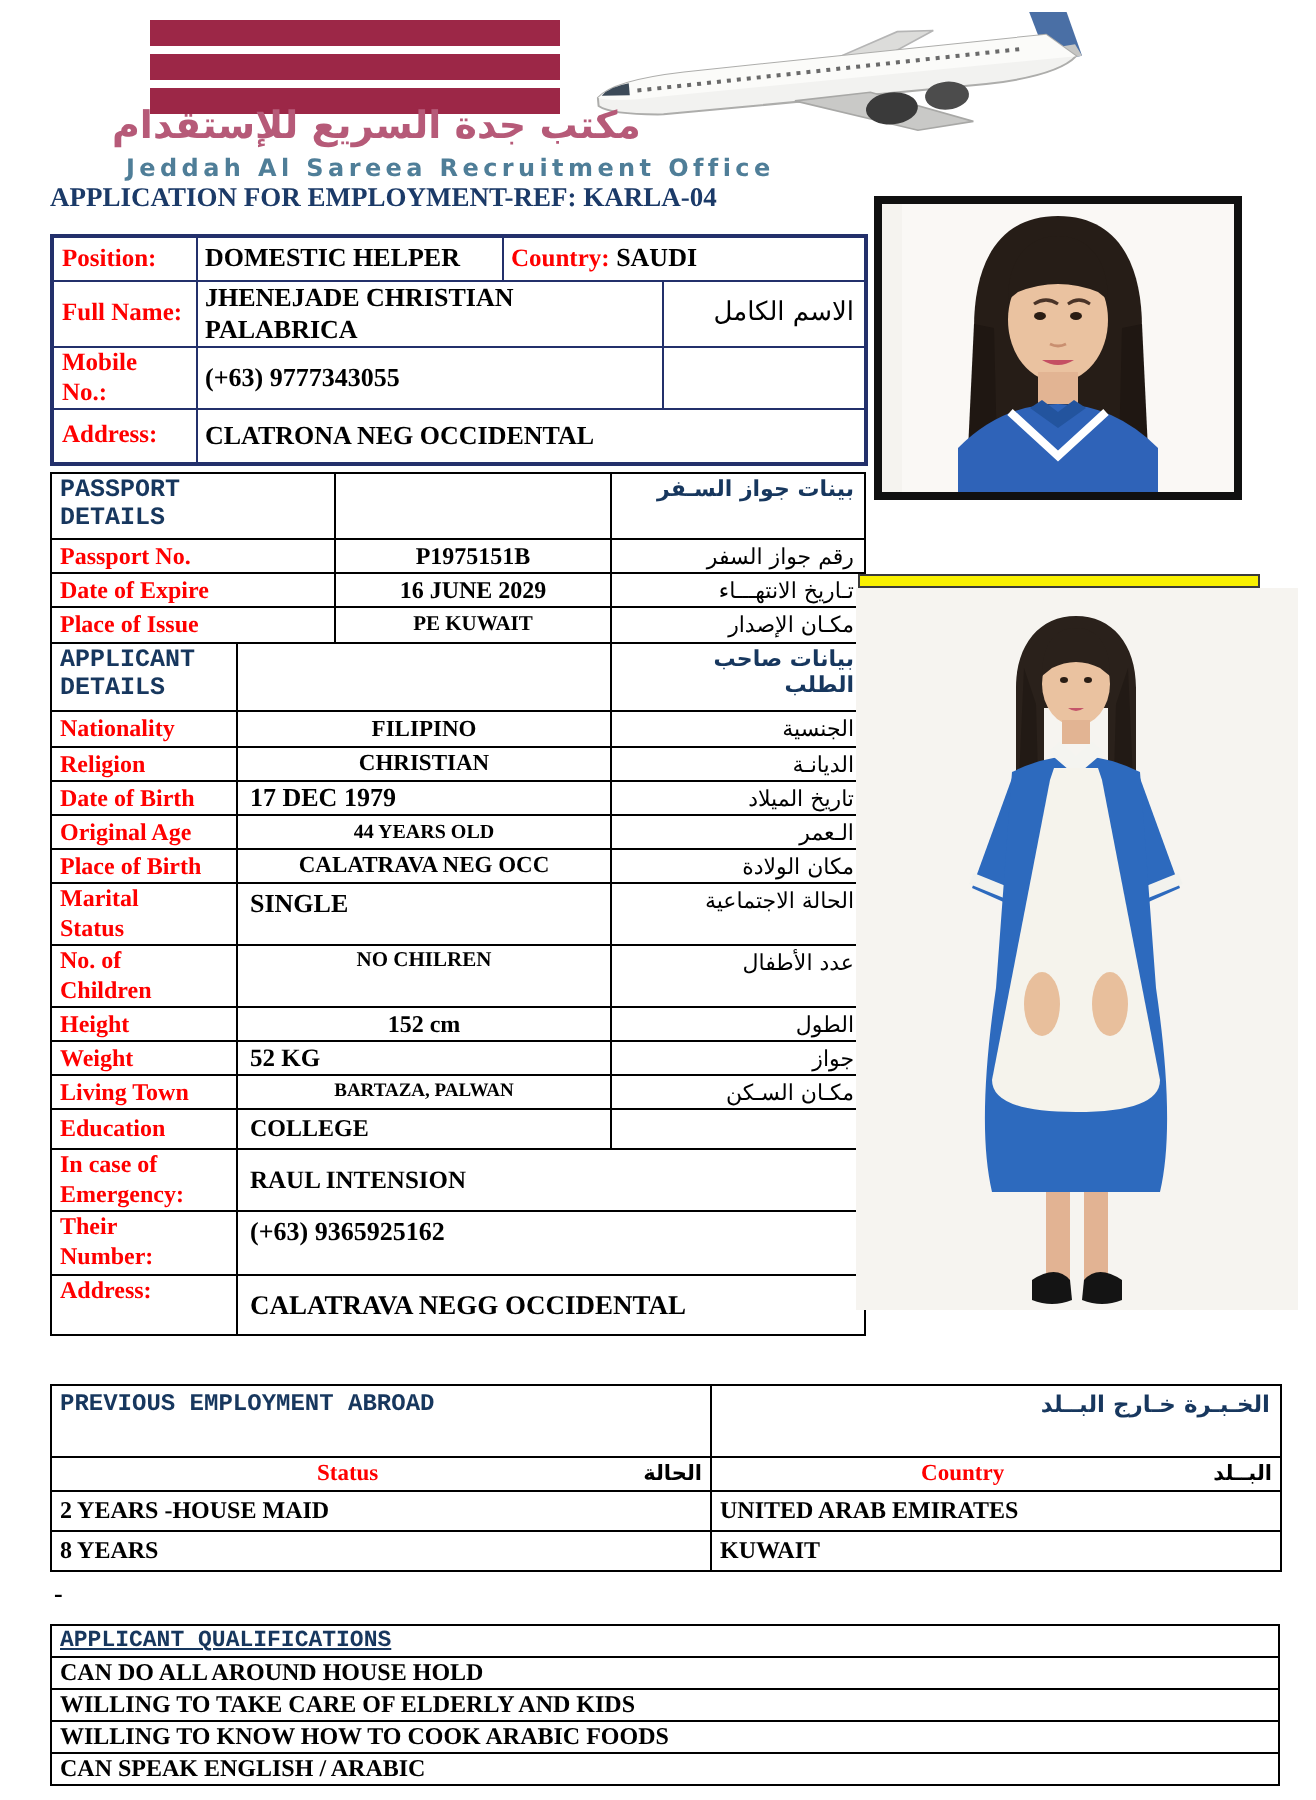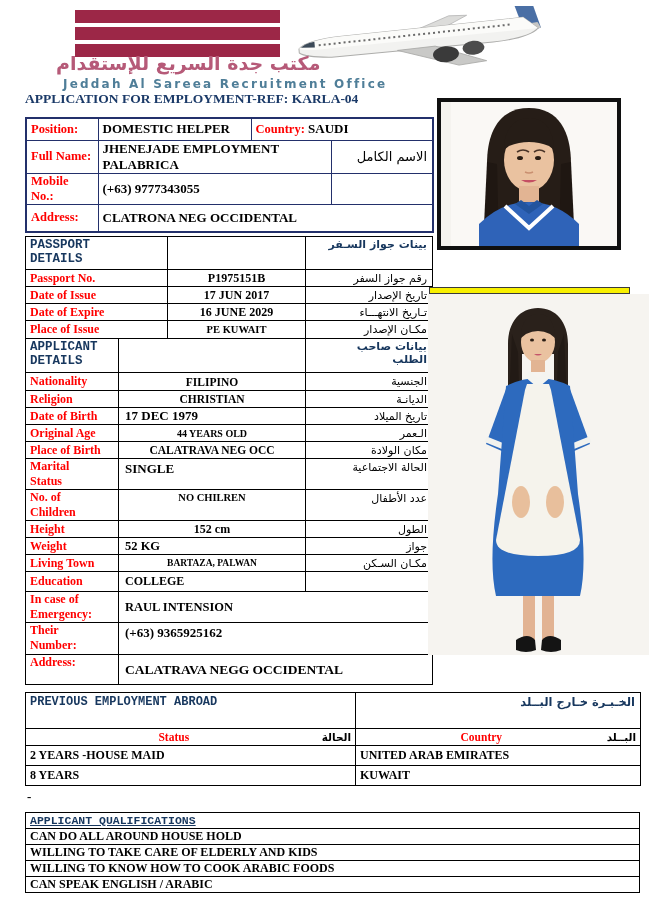--- a/index.html
+++ b/index.html
@@ -152,21 +152,21 @@
       <td class="red lbl padl">Position:</td>
       <td class="blk padl">DOMESTIC HELPER</td>
       <td colspan="2" class="padl">
         <span class="red lbl">Country:</span>
         <span class="blk">SAUDI</span>
       </td>
     </tr>
     <tr class="h30">
       <td class="red lbl padl">Full Name:</td>
       <td colspan="2" class="blk padl">
-        <div style="width:205px;">JHENEJADE EMPLOYMENT PALABRICA</div>
+        <div style="width:205px;">JHENEJADE CHRISTIAN PALABRICA</div>
       </td>
       <td class="ar-cell">الاسم الكامل</td>
     </tr>
     <tr class="h31">
       <td class="red lbl padl">
         <div style="width:56px;">Mobile No.:</div>
       </td>
       <td colspan="2" class="blk padl">(+63) 9777343055</td>
       <td></td>
     </tr>
@@ -190,25 +190,20 @@
       <td colspan="2" class="navy sec-lbl padl">
         <div style="width:70px;">PASSPORT DETAILS</div>
       </td>
       <td></td>
       <td class="ar-cell ar-sec">بينات جواز السـفر</td>
     </tr>
     <tr class="h17">
       <td colspan="2" class="red lbl padl">Passport No.</td>
       <td class="blk ctr fs12">P1975151B</td>
       <td class="ar-cell">رقم جواز السفر</td>
-    </tr>
-    <tr class="h17">
-      <td colspan="2" class="red lbl padl">Date of Issue</td>
-      <td class="blk ctr fs12">17 JUN 2017</td>
-      <td class="ar-cell">تاريخ الإصدار</td>
     </tr>
     <tr class="h17">
       <td colspan="2" class="red lbl padl">Date of Expire</td>
       <td class="blk ctr fs12">16 JUNE 2029</td>
       <td class="ar-cell">تـاريخ الانتهـــاء</td>
     </tr>
     <tr class="h18">
       <td colspan="2" class="red lbl padl">Place of Issue</td>
       <td class="blk ctr fs105">PE KUWAIT</td>
       <td class="ar-cell">مكـان الإصدار</td>

